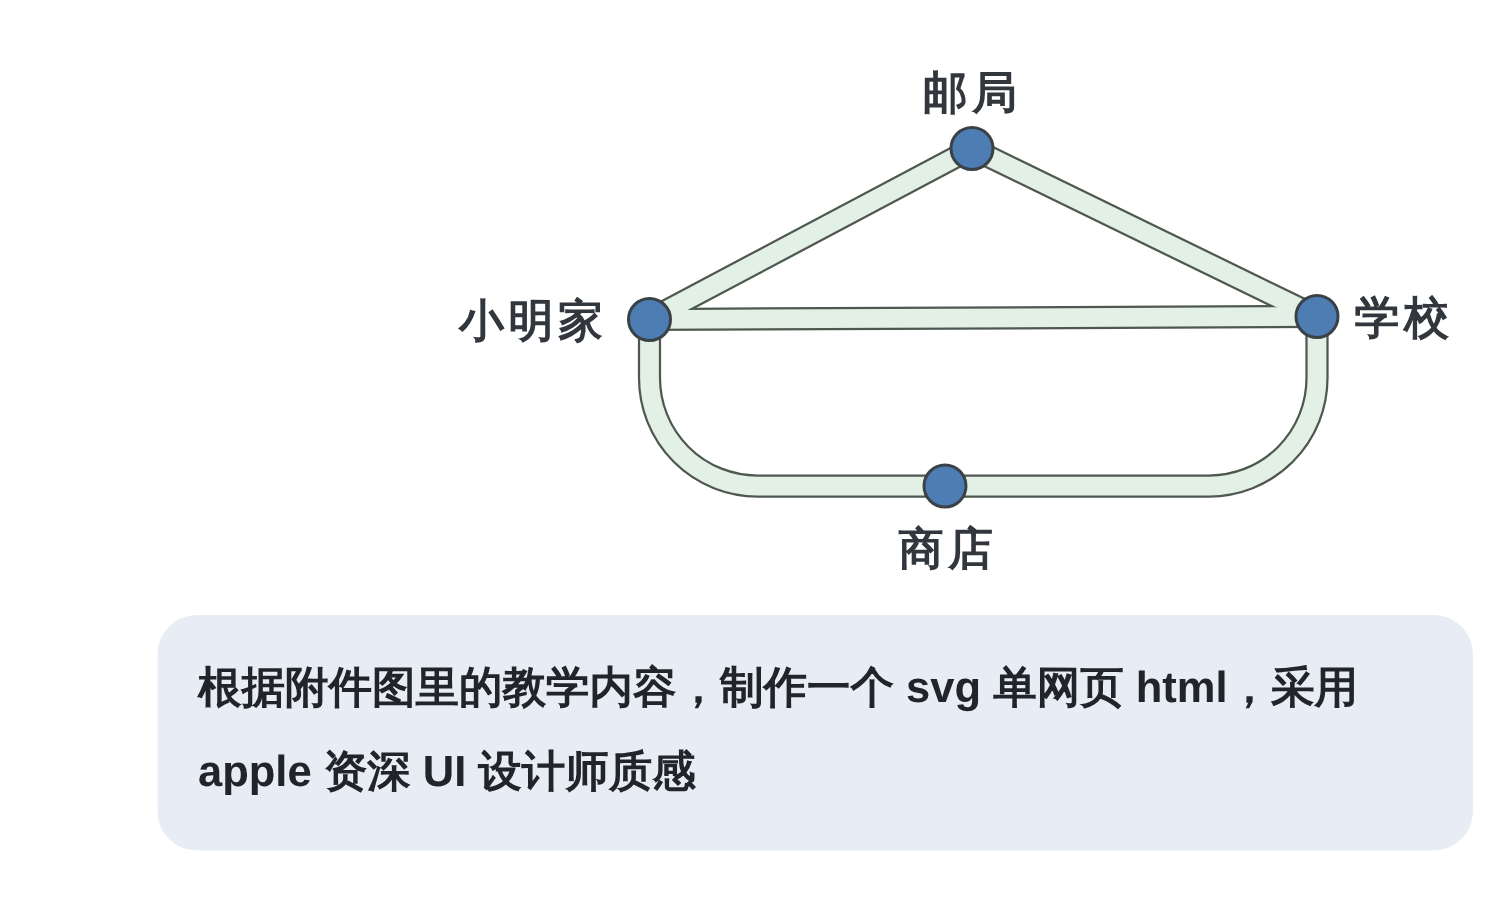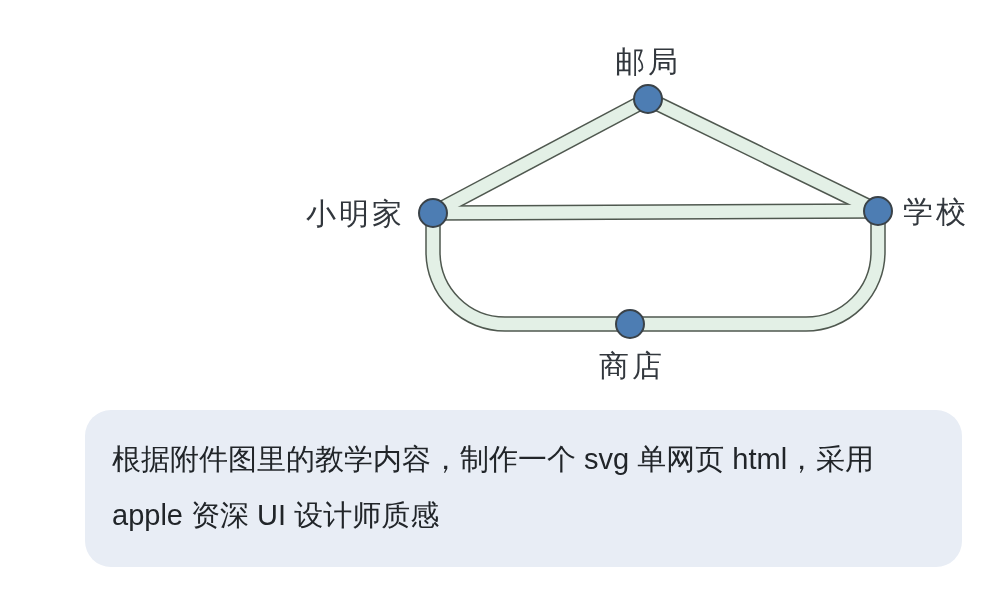--- a/index.html
+++ b/index.html
@@ -12,21 +12,21 @@
     --bubble-bg: #e8edf5;
     --message-text: #212529;
   }
   * { margin: 0; padding: 0; box-sizing: border-box; }
   html, body {
     width: 1002px; height: 598px;
     background: var(--page-bg, #ffffff);
     font-family: "Liberation Sans", sans-serif;
     overflow: hidden;
   }
-  .stage { position: relative; width: 1002px; height: 524px; }
+  .stage { position: relative; width: 1002px; height: 524px; font-weight: bold; }
 
   .attachment-diagram {
     position: absolute; left: 0; top: 0;
     width: 1002px; height: 598px;
   }
   .road-casing {
     fill: none;
     stroke: var(--road-casing, #4f584f);
     stroke-width: 15.5;
     stroke-linejoin: round;
@@ -44,21 +44,21 @@
   }
   .map-label {
     fill: var(--label-text, #32373d);
     font-family: "DejaVu Serif", serif;
     font-size: 30px;
     letter-spacing: 3px;
   }
 
   .chat-bubble {
     position: absolute;
-    left: 85px; top: 410px;
+    left: 105px; top: 410px;
     width: 877px; height: 157px;
     background: var(--bubble-bg, #e8edf5);
     border-radius: 26px;
   }
   .chat-text {
     padding: 21px 38px 0 27px;
     font-size: 29px;
     line-height: 56px;
     color: var(--message-text, #212529);
   }

